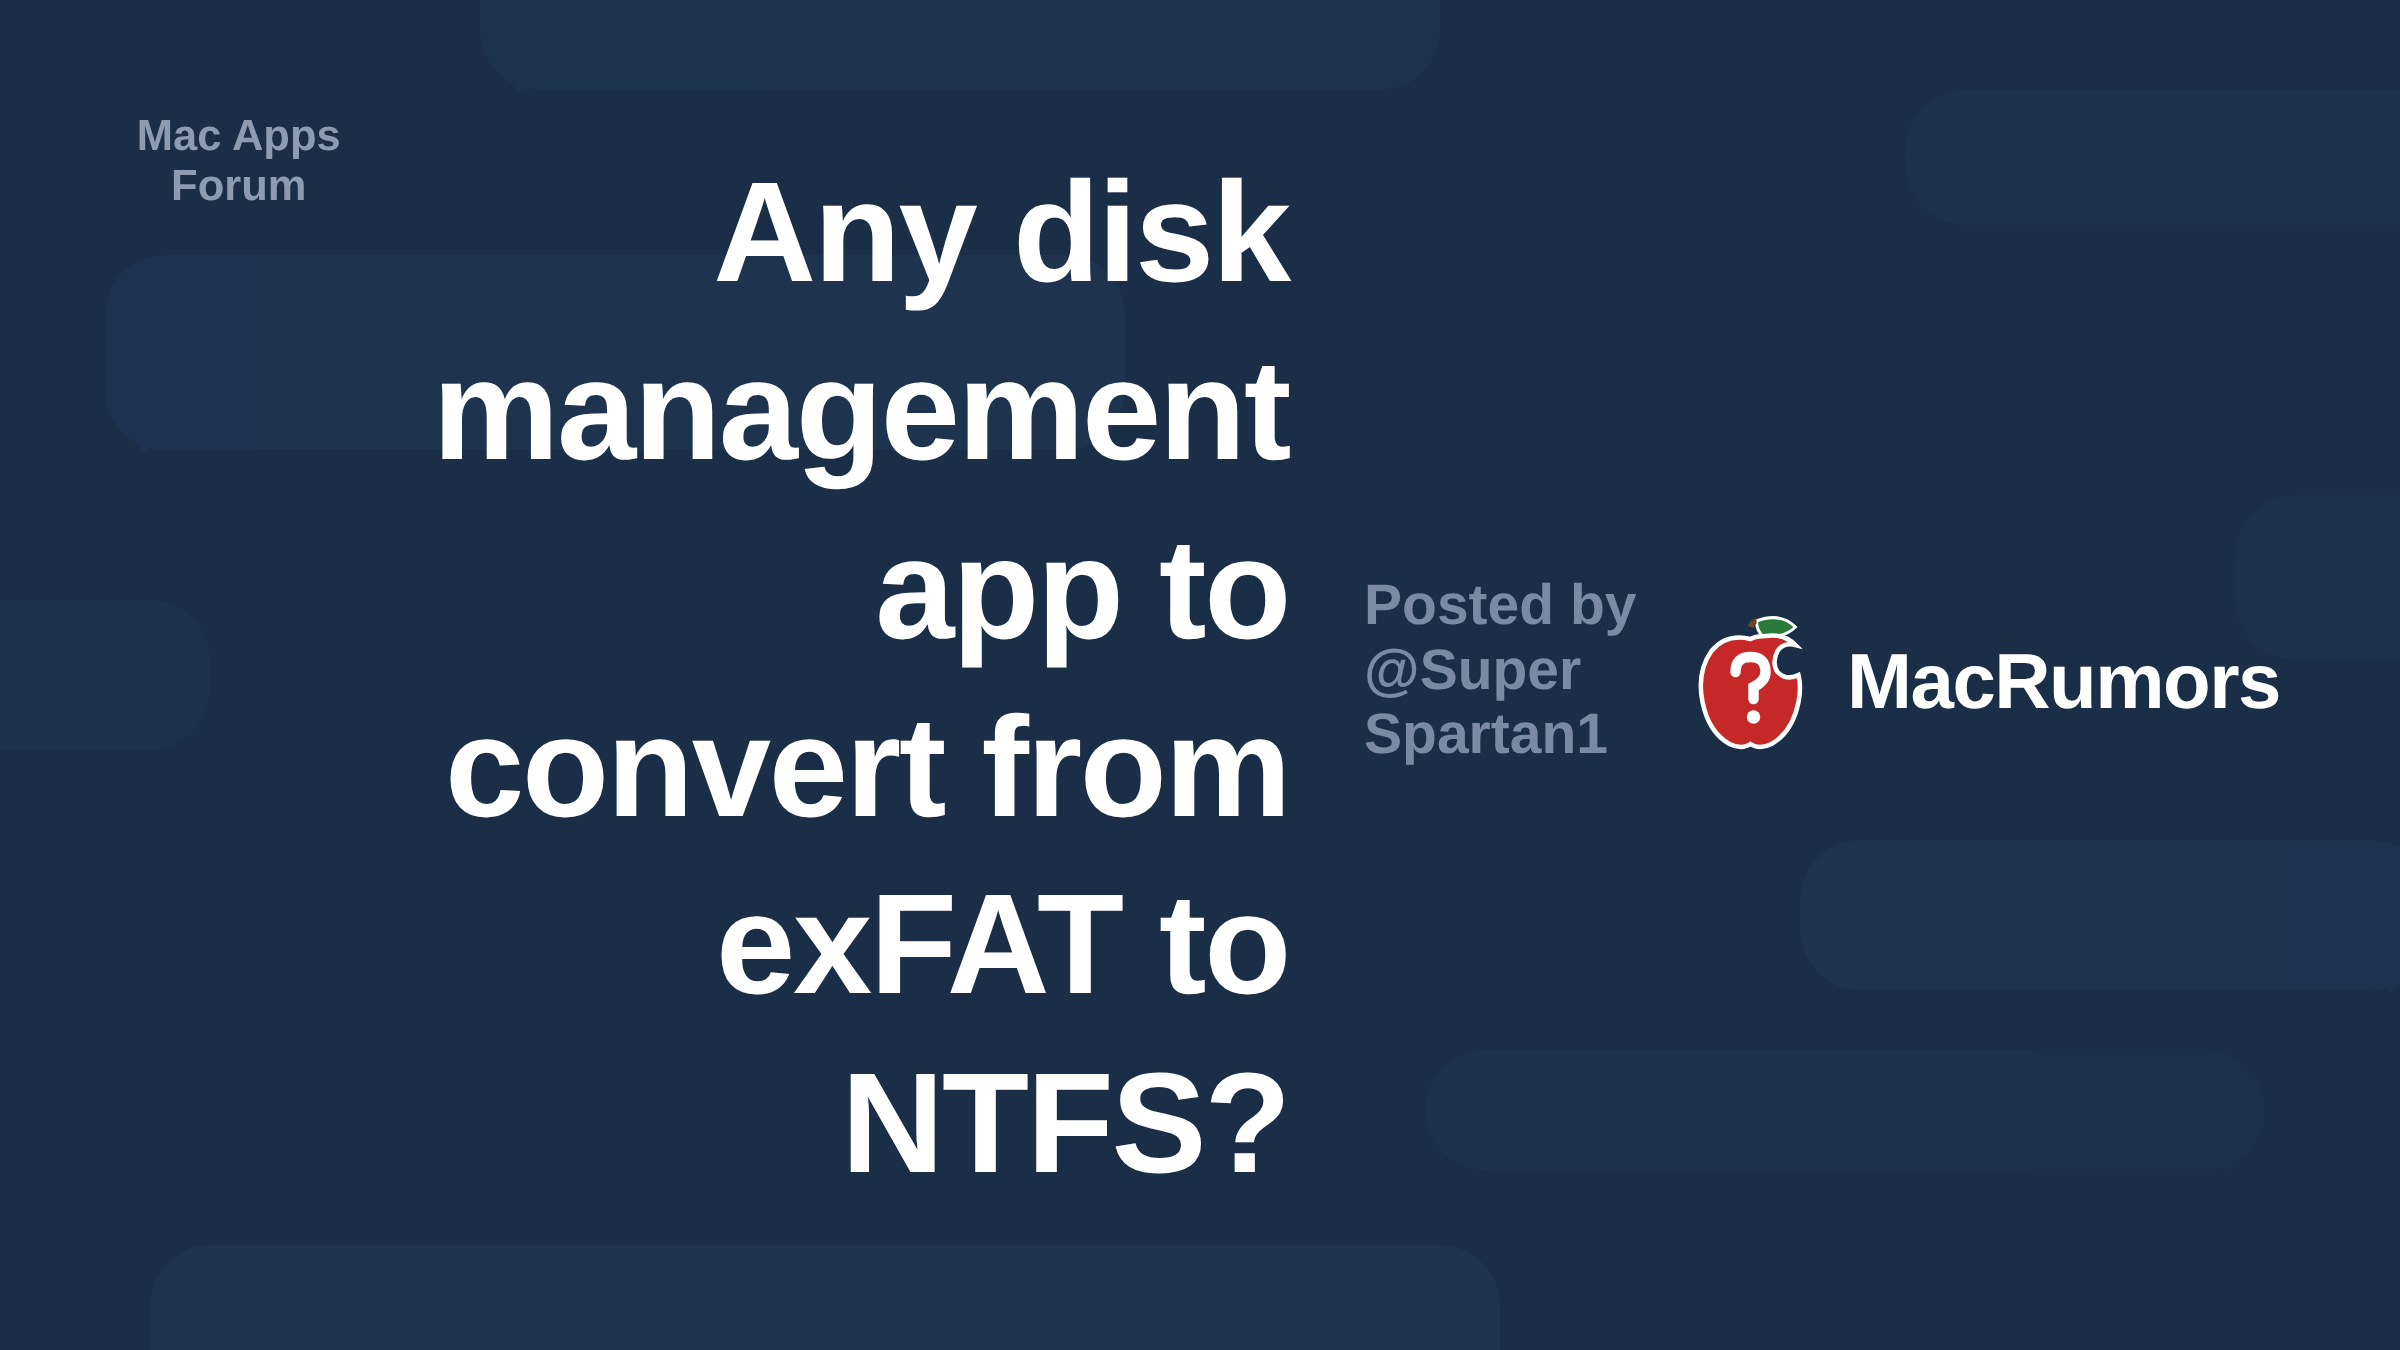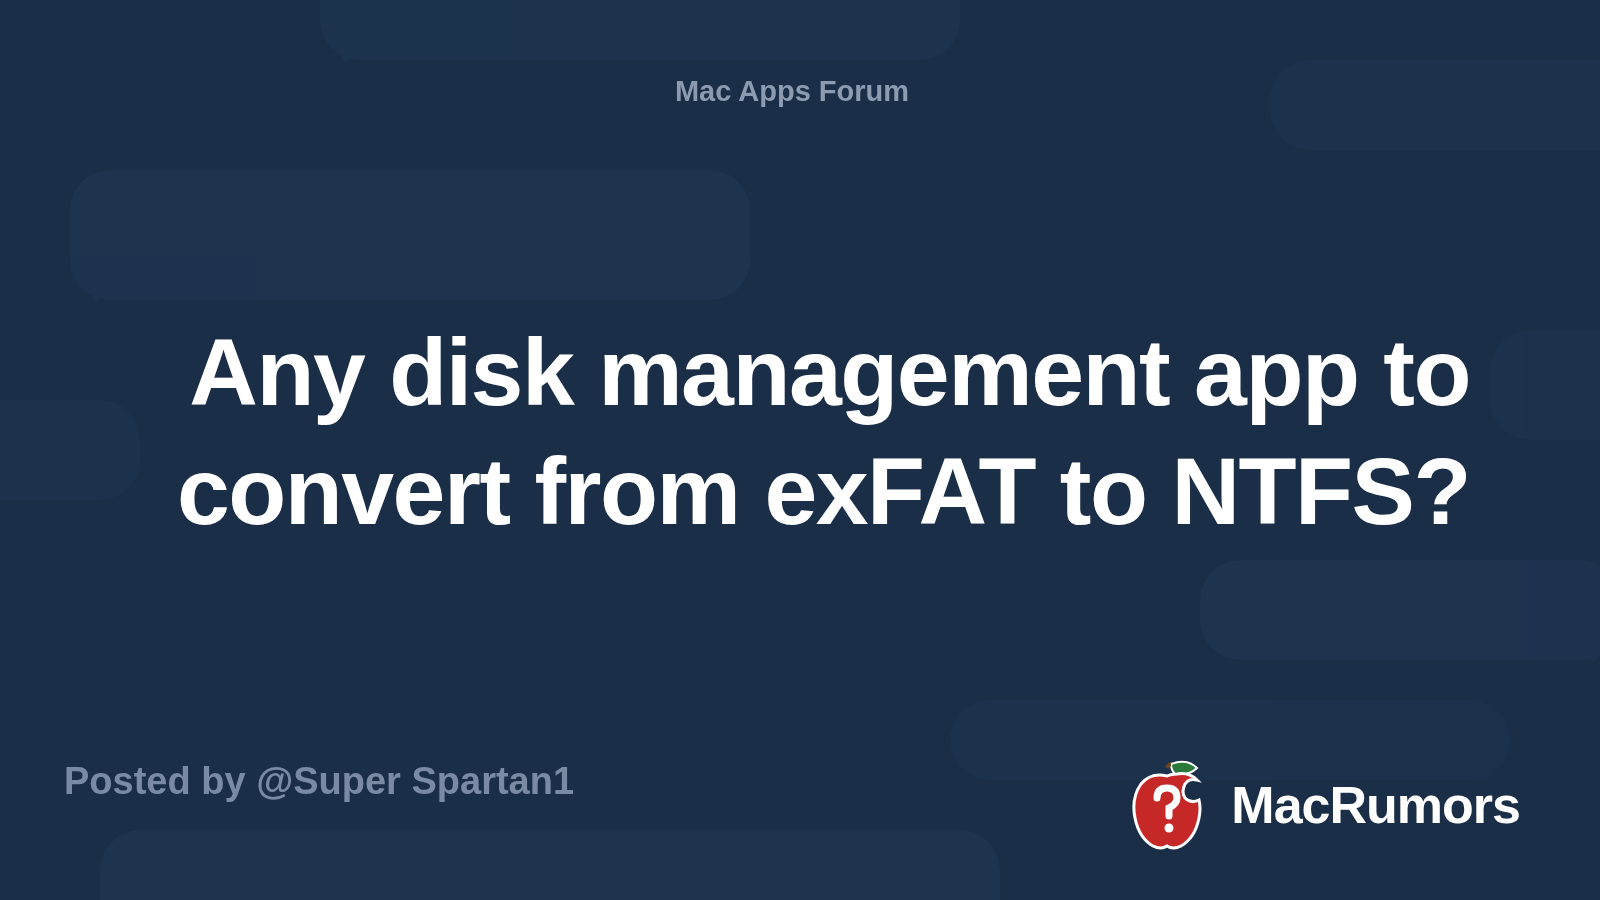--- a/index.html
+++ b/index.html
@@ -52,22 +52,22 @@
     .b5 { top: 330px; right: -40px; width: 150px; height: 110px; background: #1d344f; }
     .b6 { top: 560px; right: -20px; width: 420px; height: 100px; background: #1f3756; }
     .b7 { top: 700px; right: 90px; width: 560px; height: 80px; background: #1d3450; }
     .b8 { bottom: -50px; left: 100px; width: 900px; height: 120px; background: #1f3756; }
     
     .container {
       position: relative;
       width: 100%;
       height: 100%;
       display: flex;
-      flex-direction: column;
-      padding: 60px 80px 50px 64px;
+      flex-direction: row;
+      padding: 60px 80px 50px 80px;
       z-index: 10;
     }
     
     .forum-label {
       text-align: center;
       color: #8d9bb0;
       font-size: 29px;
       font-weight: 600;
       margin-top: 15px;
     }
@@ -83,21 +83,21 @@
       font-weight: 700;
       line-height: 1.25;
       letter-spacing: -1.5px;
       padding: 0 50px;
       margin-top: -5px;
     }
     
     .footer {
       display: flex;
       justify-content: space-between;
-      align-items: flex-start;
+      align-items: center;
     }
     
     .posted-by {
       color: #7a8aa3;
       font-size: 38px;
       font-weight: 600;
       margin-bottom: 15px;
     }
     
     .logo {

